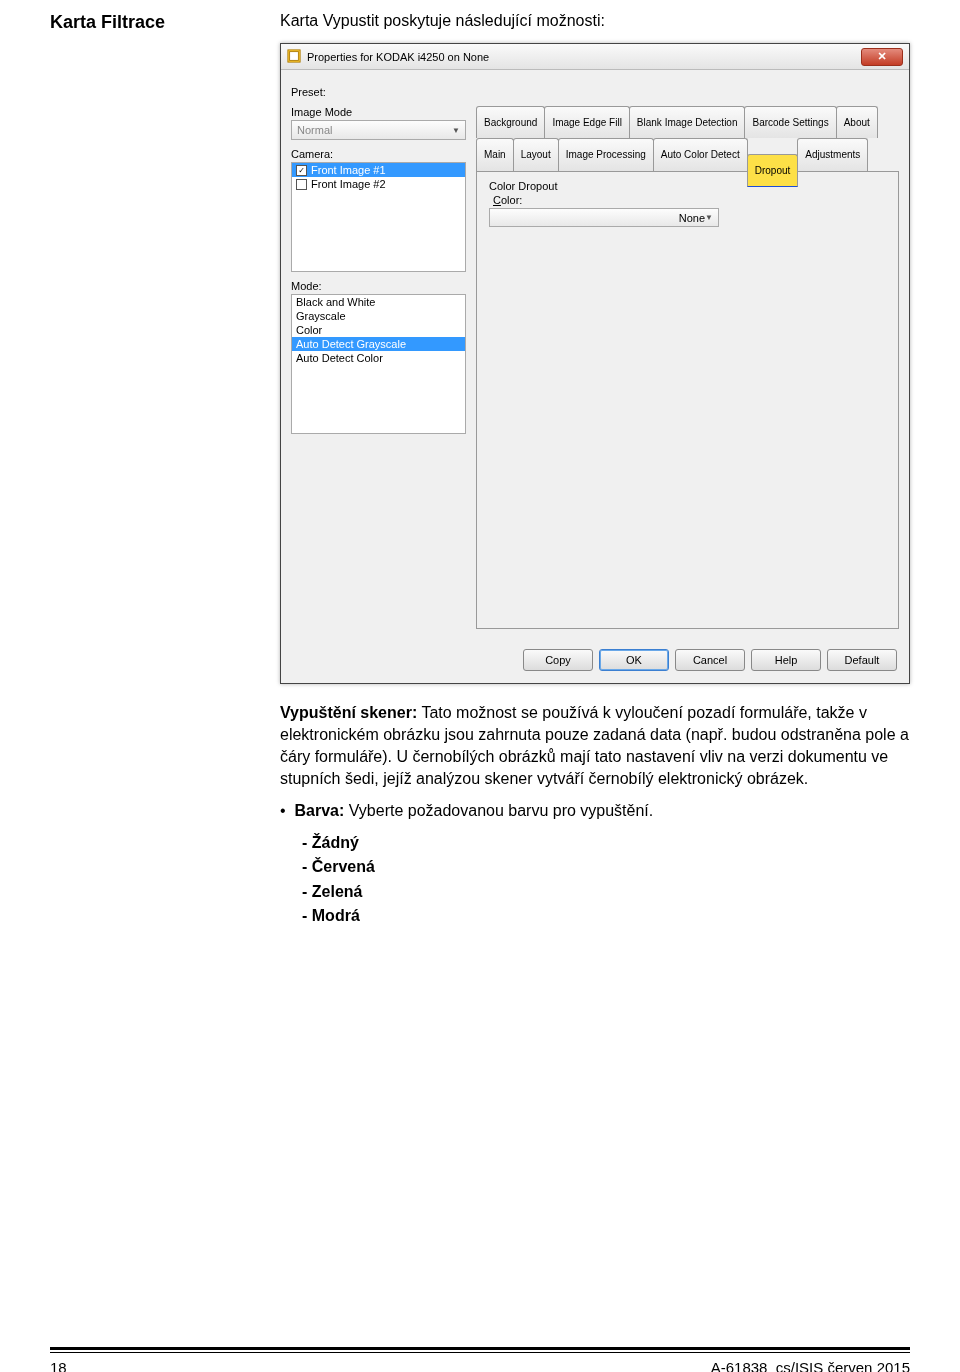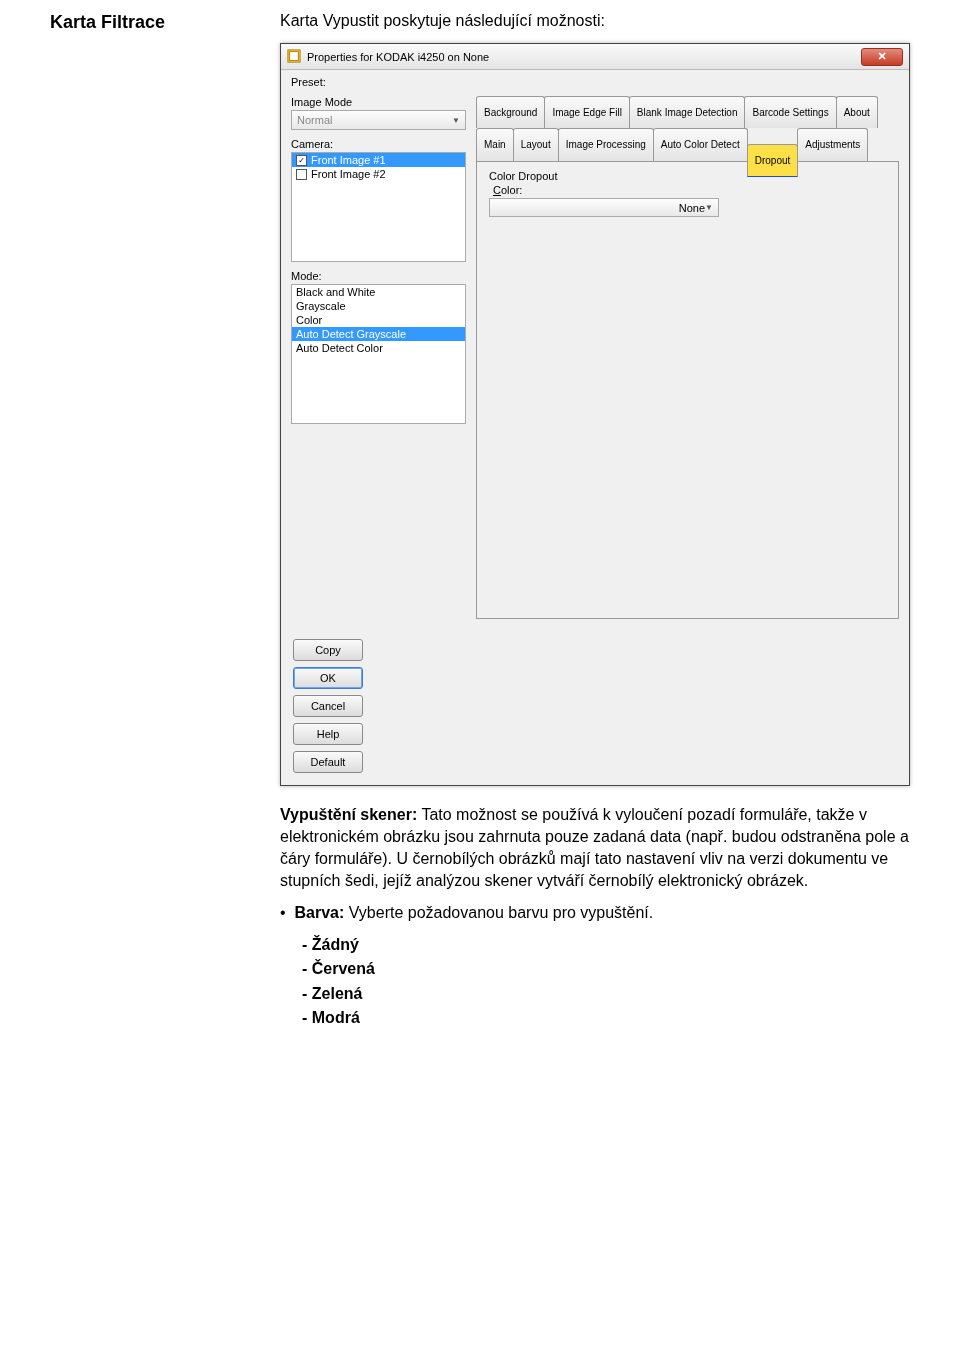--- a/index.html
+++ b/index.html
@@ -36,21 +36,21 @@
   .titlebar-text { flex: 1; font-size: 11px; }
   .close-btn {
     width: 42px; height: 18px;
     background: linear-gradient(#e48b7d,#c33c25);
     border: 1px solid #9c2f1c; border-radius: 3px;
     color: #fff; display:flex; align-items:center; justify-content:center;
     font-size: 11px; font-weight:bold;
   }
   .dialog-body { padding: 6px 10px 10px 10px; background:#f0f0f0; }
   .preset-row { display:flex; align-items:center; margin-bottom:8px; }
-  .preset-row label { width: 100px; font-size:11px; }
+  .preset-row label { width: 100px; font-size:11px;margin-top:10px; }
   .preset-input {
     flex:1; height:20px; border:1px solid #aaa; background:#fff;
     padding:0 6px; font-size:11px; color:#888;
   }
 
   .main-area { display:flex; gap:10px; }
   .left-col { width: 175px; }
   .right-col { flex:1; }
 
   .section-label { font-size:11px; margin-bottom:2px; display:inline-block; }
@@ -90,21 +90,20 @@
   .cd-dropdown {
     width: 230px; height:19px; border:1px solid #aaa;
     background:linear-gradient(#fdfdfd,#e8e8e8);
     display:flex; align-items:center; justify-content:flex-end;
     padding:4px 5px; font-size:11px; margin-top:2px;
   }
 
   .button-row {
     display:flex; justify-content:flex-end; gap:6px;
     padding:10px 12px 12px 12px;
-    flex-direction:column;
   }
   .dlg-btn {
     width:70px; height:22px; border:1px solid #888; border-radius:3px;
     background:linear-gradient(#fafafa,#dcdcdc);
     font-size:11px; display:flex; align-items:center; justify-content:center;
   }
   .dlg-btn.primary { border:1px solid #3b7fd1; box-shadow:0 0 0 1px #6aa8e8 inset; }
 
   .doc-text { margin-left: 230px; margin-top: 18px; font-size:16px; line-height:1.38; }
   .doc-text p { margin: 0 0 10px 0; }

